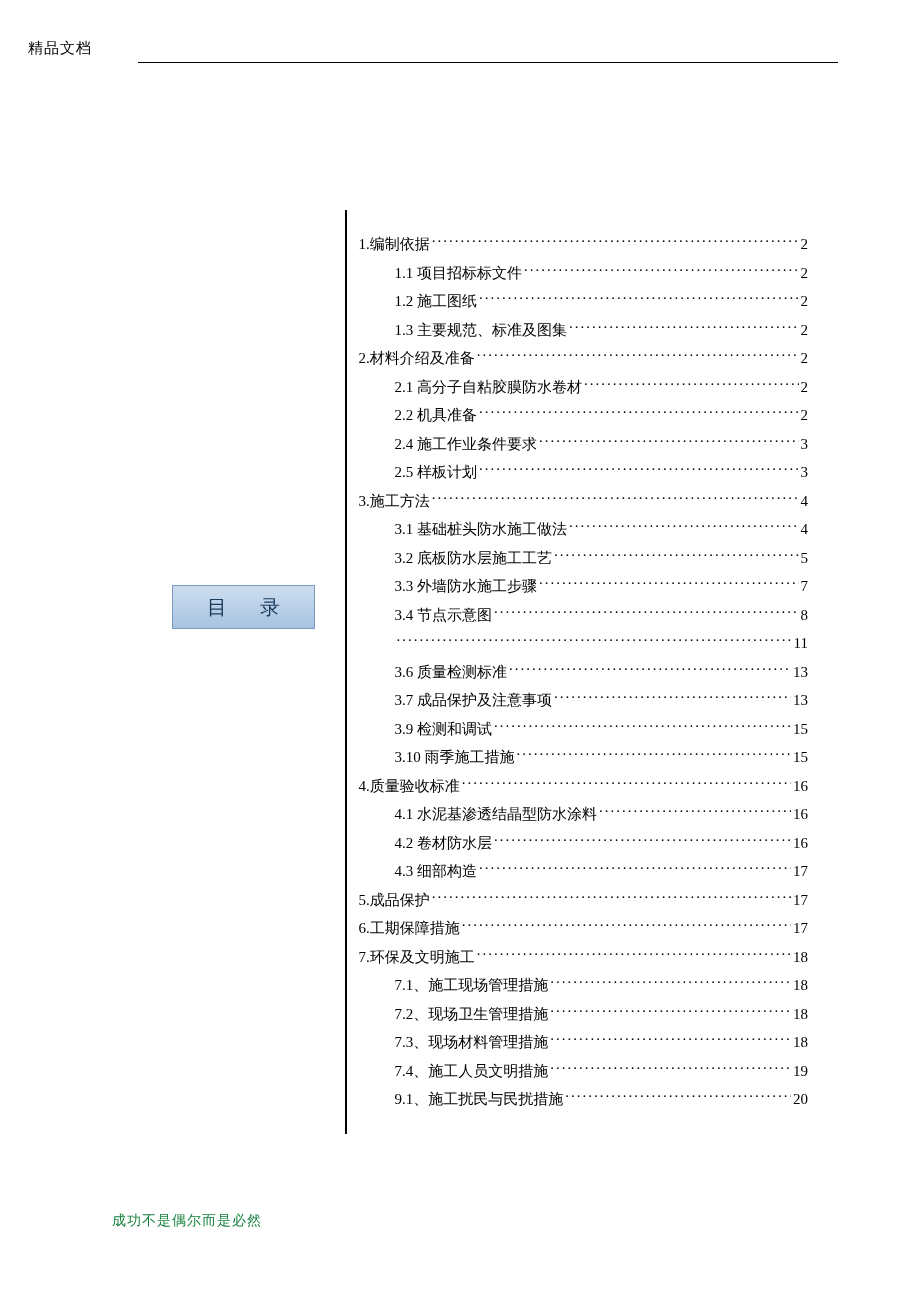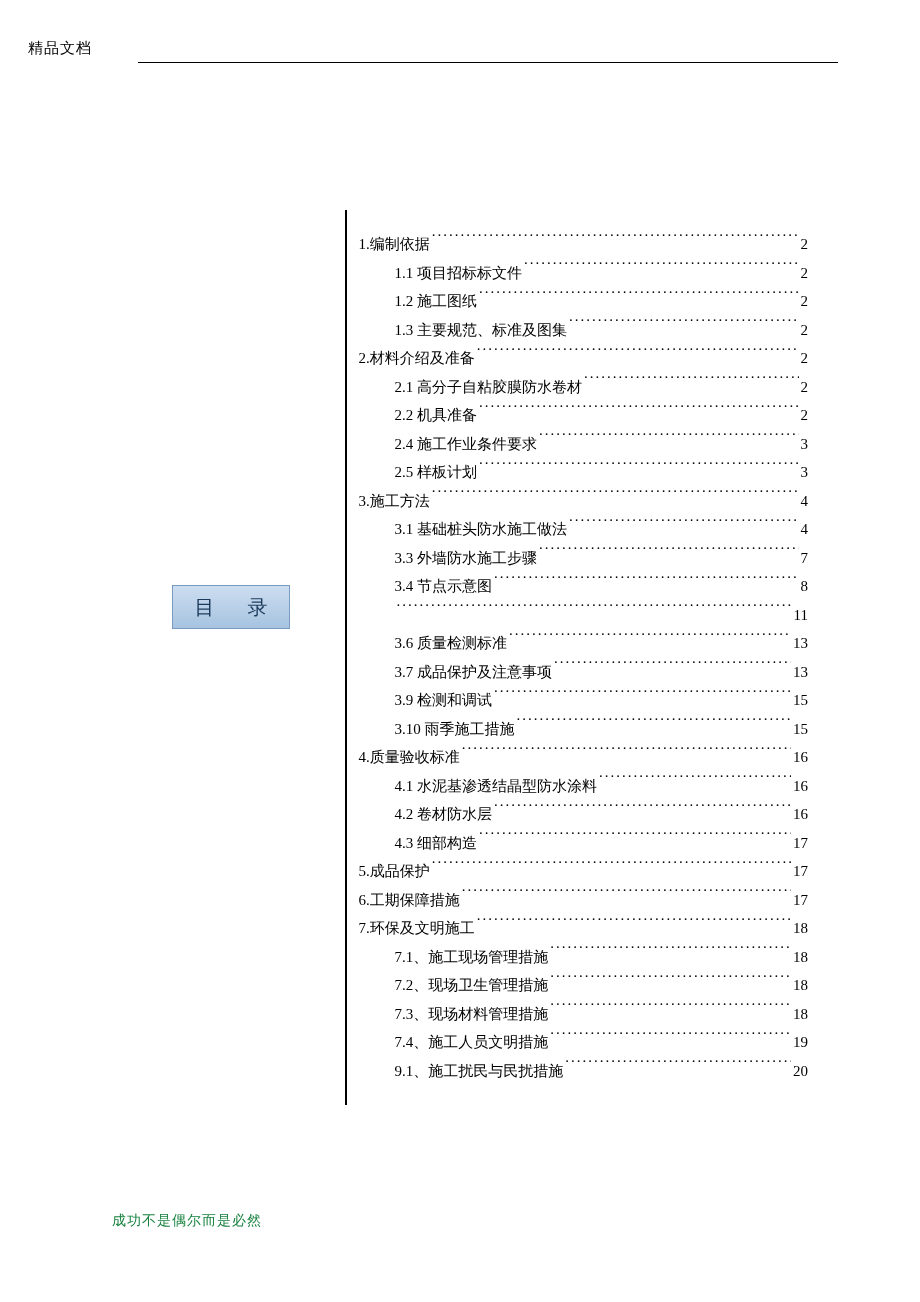--- a/index.html
+++ b/index.html
@@ -40,21 +40,21 @@
       flex-direction: row;
     }
     .left-col {
       width: 345px;
       position: relative;
     }
     .toc-badge {
       position: absolute;
       top: 385px;
       left: 172px;
-      width: 118px;
+      width: 143px;
       height: 44px;
       background: linear-gradient(to bottom, #cdddf0, #a6c3e0);
       border: 1px solid #7a9bc0;
       display: flex;
       align-items: center;
       justify-content: center;
       font-size: 20px;
       color: #1a3a5a;
       letter-spacing: 14px;
       padding-left: 14px;
@@ -69,21 +69,21 @@
     }
     .right-col {
       flex: 1;
       padding-left: 12px;
       padding-right: 112px;
       padding-top: 30px;
       padding-bottom: 30px;
     }
     .toc-line {
       display: flex;
-      align-items: flex-start;
+      align-items: center;
       font-size: 15px;
       color: #000;
       line-height: 1.9;
       white-space: nowrap;
     }
     .toc-line.level-1 {
       padding-left: 0;
     }
     .toc-line.level-2 {
       padding-left: 36px;
@@ -181,20 +181,25 @@
         <span class="toc-label">3.施工方法</span>
         <span class="toc-dots"></span>
         <span class="toc-page">4</span>
       </div>
       <div class="toc-line level-2">
         <span class="toc-label">3.1 基础桩头防水施工做法</span>
         <span class="toc-dots"></span>
         <span class="toc-page">4</span>
       </div>
       <div class="toc-line level-2">
+        <span class="toc-label">3.2 底板防水层施工工艺</span>
+        <span class="toc-dots"></span>
+        <span class="toc-page">5</span>
+      </div>
+      <div class="toc-line level-2">
         <span class="toc-label">3.3 外墙防水施工步骤</span>
         <span class="toc-dots"></span>
         <span class="toc-page">7</span>
       </div>
       <div class="toc-line level-2">
         <span class="toc-label">3.4 节点示意图</span>
         <span class="toc-dots"></span>
         <span class="toc-page">8</span>
       </div>
       <div class="toc-line level-2">

